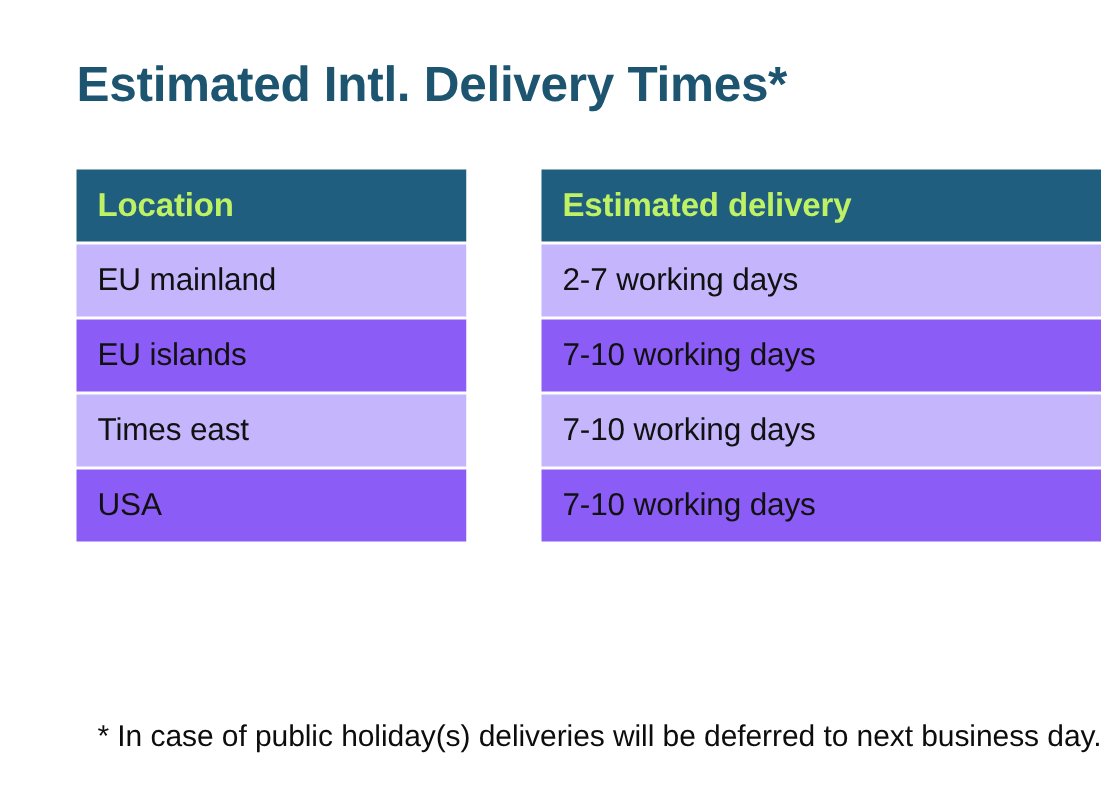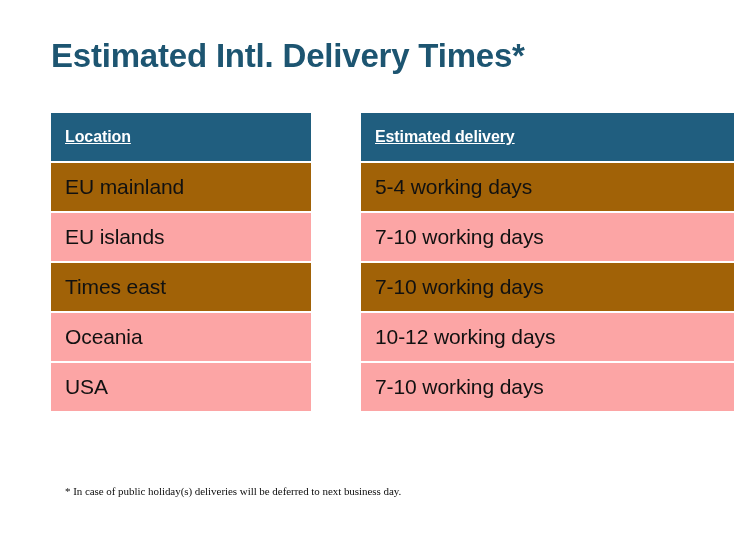--- a/index.html
+++ b/index.html
@@ -76,93 +76,86 @@
   }
   .cell-del {
     width: 373px;
     flex: 0 0 373px;
     margin-left: 43px;
   }
 
   
   .row-head .cell {
     background: #205e7f;
-    color: #ffffff;
-    font-size: 16px;
+    color: #bef264;
+    font-size: 22px;
     font-weight: 700;
     letter-spacing: -0.1px;
-    text-decoration: underline;
   }
 
   
   .row-body .cell {
     color: #111111;
     font-size: 21px;
     font-weight: 400;
     letter-spacing: -0.1px;
   }
   .row-body.alt-a .cell {
-    background: #a16207;
+    background: #c4b5fd;
   }
   .row-body.alt-b .cell {
-    background: #fca5a5;
+    background: #8b5cf6;
   }
 
   
   .footnote {
     position: absolute;
     left: 65px;
     top: 481px;
-    font-size: 11px;
+    font-size: 20px;
     line-height: 20px;
     font-weight: 400;
     color: #0d0d0d;
     letter-spacing: -0.05px;
     white-space: nowrap;
-    font-family: Liberation Serif, serif;
   }
 </style>
 </head>
 <body>
 
 <div class="page">
 
   <div class="title">Estimated Intl. Delivery Times*</div>
 
   <div class="table">
 
     <div class="row row-head">
       <div class="cell cell-loc">Location</div>
       <div class="cell-gap"></div>
       <div class="cell cell-del">Estimated delivery</div>
     </div>
 
     <div class="row row-body alt-a">
       <div class="cell cell-loc">EU mainland</div>
       <div class="cell-gap"></div>
-      <div class="cell cell-del">5-4 working days</div>
+      <div class="cell cell-del">2-7 working days</div>
     </div>
 
     <div class="row row-body alt-b">
       <div class="cell cell-loc">EU islands</div>
       <div class="cell-gap"></div>
       <div class="cell cell-del">7-10 working days</div>
     </div>
 
     <div class="row row-body alt-a">
       <div class="cell cell-loc">Times east</div>
       <div class="cell-gap"></div>
       <div class="cell cell-del">7-10 working days</div>
     </div>
 
-    <div class="row row-body alt-b">
-      <div class="cell cell-loc">Oceania</div>
-      <div class="cell-gap"></div>
-      <div class="cell cell-del">10-12 working days</div>
-    </div>
 
 
     <div class="row row-body alt-b">
       <div class="cell cell-loc">USA</div>
       <div class="cell-gap"></div>
       <div class="cell cell-del">7-10 working days</div>
     </div>
 
   </div>
 

